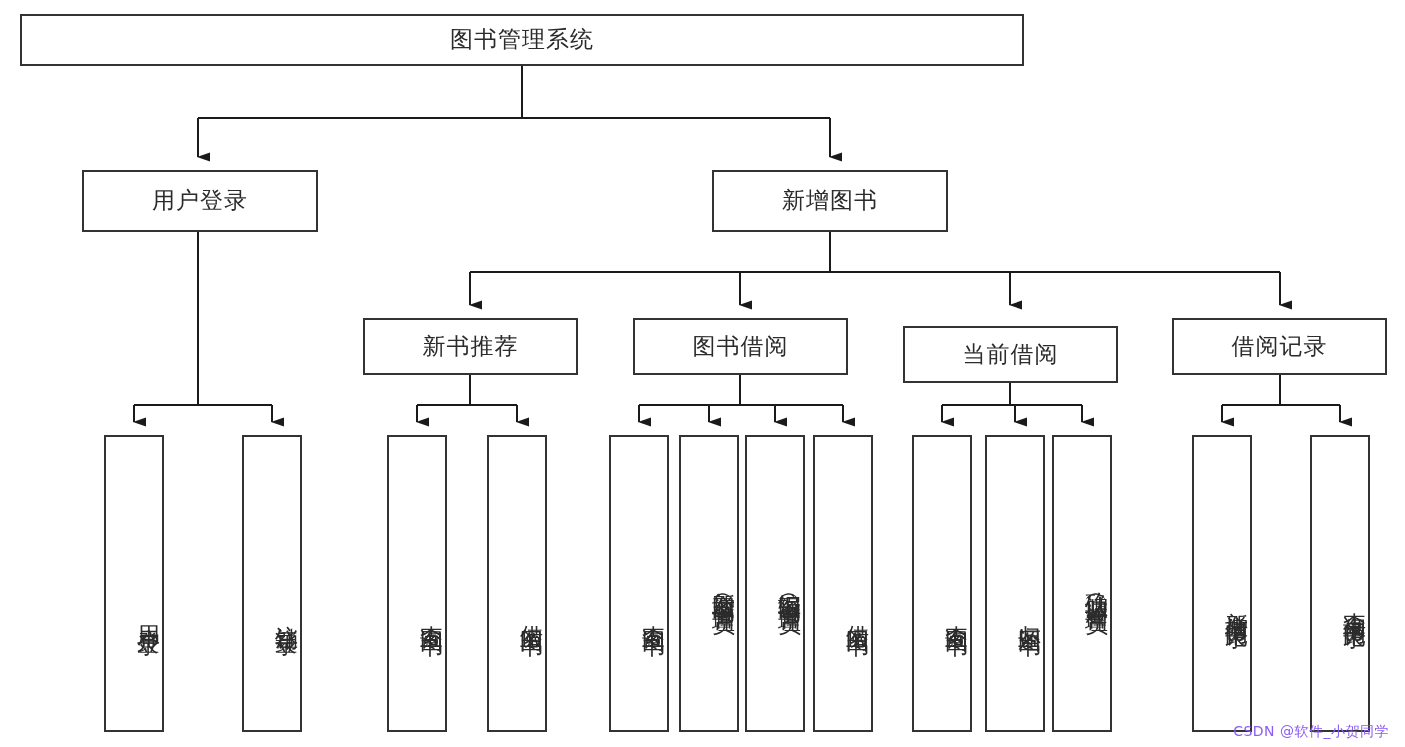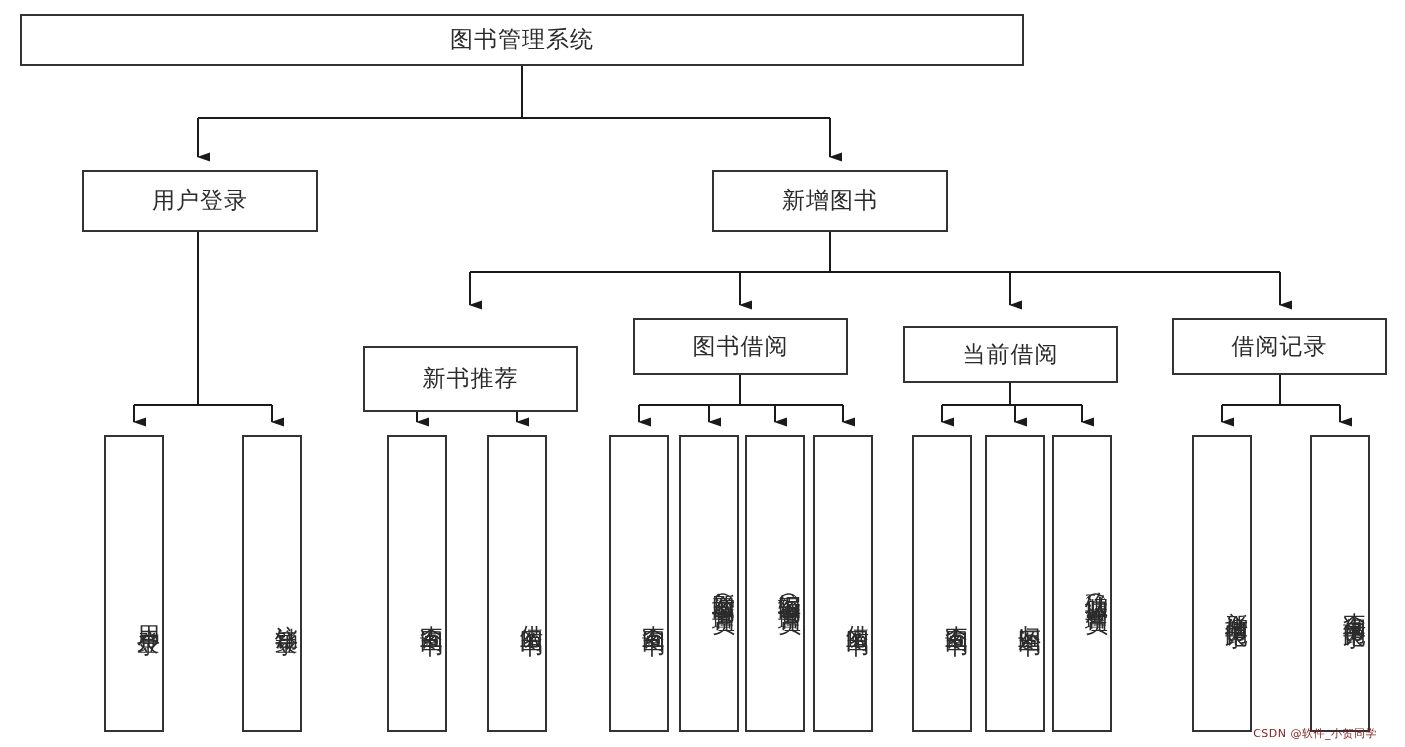--- a/index.html
+++ b/index.html
@@ -59,24 +59,24 @@
   .node-v.pad-top-sm { padding-top: 8px; }
   .node-label {
     display: block;
   }
   .node-v .node-label {
     writing-mode: vertical-rl;
     text-orientation: upright;
   }
   #watermark {
     position: absolute;
-    right: 28px;
+    right: 16px;
     bottom: 6px;
-    font-size: 11px;
-    color: #7f1d1d;
+    font-size: 14px;
+    color: #8b5cf6;
     letter-spacing: 0.5px;
     white-space: nowrap;
     z-index: 5;
     pointer-events: none;
   }
 </style>
 </head>
 <body>
 
 <div id="diagram-root">
@@ -138,21 +138,21 @@
     <span class="node-label">图书管理系统</span>
   </div>
 
   <div class="node node-h" style="left:82px; top:170px; width:236px; height:62px;">
     <span class="node-label">用户登录</span>
   </div>
   <div class="node node-h" style="left:712px; top:170px; width:236px; height:62px;">
     <span class="node-label">新增图书</span>
   </div>
 
-  <div class="node node-h" style="left:363px; top:318px; width:215px; height:66px;margin-top:28px;">
+  <div class="node node-h" style="left:363px; top:318px; width:215px; height:57px;">
     <span class="node-label">新书推荐</span>
   </div>
   <div class="node node-h" style="left:633px; top:318px; width:215px; height:57px;">
     <span class="node-label">图书借阅</span>
   </div>
   <div class="node node-h" style="left:903px; top:318px; width:215px; height:57px;margin-top:8px;">
     <span class="node-label">当前借阅</span>
   </div>
   <div class="node node-h" style="left:1172px; top:318px; width:215px; height:57px;text-align:center;">
     <span class="node-label">借阅记录</span>

